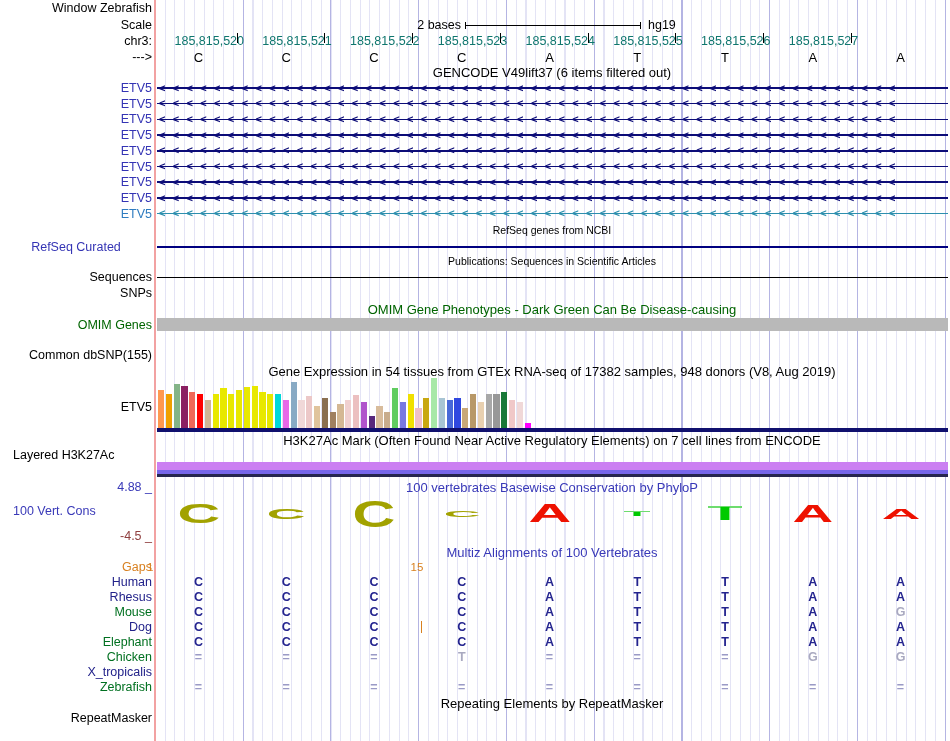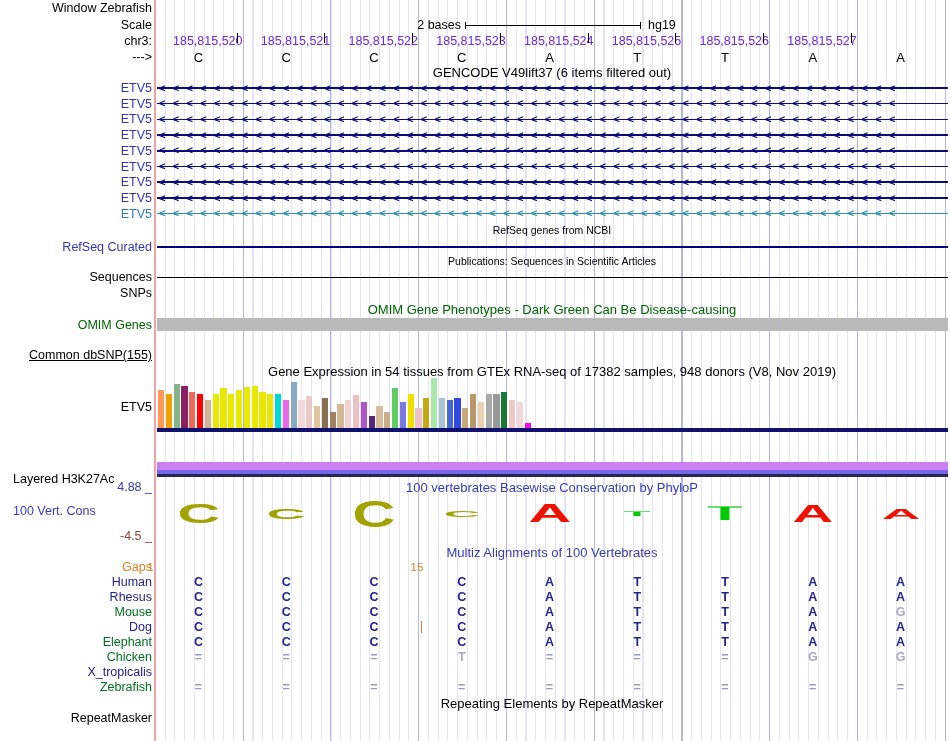--- a/index.html
+++ b/index.html
@@ -10,21 +10,21 @@
       repeating-linear-gradient(to right, rgba(110,110,200,0.40) 0 1px, transparent 1px 87.75px),
       repeating-linear-gradient(to right, rgba(130,130,210,0.22) 0 1px, transparent 1px 9.75px);}
   #redline{position:absolute;left:154px;top:0;width:1.5px;height:741px;background:#f2a2a2;}
   .lbl{position:absolute;left:0;width:152px;text-align:right;font-size:12.5px;line-height:16px;height:16px;color:#000;white-space:nowrap;}
   .lbl.left{left:13px;width:220px;text-align:left;}
   .ctitle{position:absolute;left:156px;width:792px;text-align:center;color:#000;white-space:nowrap;}
   .t13{font-size:13px;line-height:16px;}
   .t10{font-size:10.5px;line-height:13px;}
   .hline{position:absolute;left:157px;width:791px;}
   .tick{position:absolute;width:1px;background:#000;}
-  .posnum{position:absolute;text-align:right;font-size:12.5px;line-height:14px;color:#6d28d9;white-space:nowrap;}
+  .posnum{position:absolute;text-align:left;font-size:12.5px;line-height:14px;color:#0f766e;white-space:nowrap;padding-left:20px;}
   .seq{position:absolute;width:20px;text-align:center;font-size:13px;line-height:15px;color:#000;}
   .gene-row{position:absolute;left:157px;width:791px;height:12px;overflow:hidden;white-space:nowrap;}
   .gene-line{position:absolute;left:0;right:0;top:5.2px;height:1.6px;}
   .gene-arrows{position:absolute;top:-0.4px;left:2px;font-size:11px;font-weight:bold;letter-spacing:7.35px;line-height:12.5px;}
   .bar{position:absolute;width:6.3px;}
   .cons{position:absolute;}
   .cons svg{display:block;overflow:visible;}
   .cons svg text{font-family:"Liberation Sans",sans-serif;}
   .tee-line{position:absolute;top:0;left:0;right:0;height:1.5px;background:#6edc6e;}
   .tee-stem{position:absolute;top:1px;left:50%;transform:translateX(-50%);width:27%;min-width:4px;bottom:0;background:#00ca00;}
@@ -36,35 +36,36 @@
 </head>
 <body>
 
 <div id="canvas">
   <div id="gridlines"></div>
   <div id="redline"></div>
     <div class="ctitle t13" style="top: 65px; color: rgb(0, 0, 0);">GENCODE V49lift37 (6 items filtered out)</div>
     <div class="ctitle t10" style="top: 224px; color: rgb(0, 0, 0);">RefSeq genes from NCBI</div>
     <div class="ctitle t10" style="top: 255px; color: rgb(0, 0, 0);">Publications: Sequences in Scientific Articles</div>
     <div class="ctitle t13" style="top: 302px; color: rgb(0, 100, 0);">OMIM Gene Phenotypes - Dark Green Can Be Disease-causing</div>
-    <div class="ctitle t13" style="top: 364px; color: rgb(0, 0, 0);">Gene Expression in 54 tissues from GTEx RNA-seq of 17382 samples, 948 donors (V8, Nov 2019)</div>
+    <div class="ctitle t13" style="top: 364px; color: rgb(0, 0, 0);">Gene Expression in 54 tissues from GTEx RNA-seq of 17382 samples, 948 donors (V8, Aug 2019)</div>
+    <div class="ctitle t13" style="top: 433px; color: rgb(0, 0, 0);">H3K27Ac Mark (Often Found Near Active Regulatory Elements) on 7 cell lines from ENCODE</div>
     <div class="ctitle t13" style="top: 480px; color: rgb(57, 57, 184);">100 vertebrates Basewise Conservation by PhyloP</div>
     <div class="ctitle t13" style="top: 545px; color: rgb(57, 57, 184);">Multiz Alignments of 100 Vertebrates</div>
     <div class="ctitle t13" style="top: 696px; color: rgb(0, 0, 0);">Repeating Elements by RepeatMasker</div>
     <div class="lbl" style="top: 0px; color: rgb(0, 0, 0);">Window Zebrafish</div>
     <div class="lbl" style="top: 17px; color: rgb(0, 0, 0);">Scale</div>
     <div class="lbl" style="top: 33px; color: rgb(0, 0, 0);">chr3:</div>
     <div class="lbl" style="top: 49px; color: rgb(0, 0, 0);">---&gt;</div>
-    <div class="lbl" style="top: 239px; color: rgb(52, 52, 180);">RefSeq Curated</div>
+    <div class="lbl" style="top: 239px; color: rgb(52, 52, 180); text-align: center;">RefSeq Curated</div>
     <div class="lbl" style="top: 269px; color: rgb(0, 0, 0);">Sequences</div>
     <div class="lbl" style="top: 285px; color: rgb(0, 0, 0);">SNPs</div>
     <div class="lbl" style="top: 316.5px; color: rgb(0, 100, 0);">OMIM Genes</div>
-    <div class="lbl" style="top: 347px; color: rgb(0, 0, 0); text-decoration: underline;">Common dbSNP(155)</div>
+    <div class="lbl" style="top: 347px; color: rgb(0, 0, 0);">Common dbSNP(155)</div>
     <div class="lbl" style="top: 399px; color: rgb(0, 0, 0);">ETV5</div>
-    <div class="lbl left" style="top: 447px; color: rgb(0, 0, 0); margin-top: 24px;">Layered H3K27Ac</div>
+    <div class="lbl left" style="top: 447px; color: rgb(0, 0, 0);">Layered H3K27Ac</div>
     <div class="lbl" style="top: 479px; color: rgb(57, 57, 184);">4.88 _</div>
     <div class="lbl left" style="top: 503px; color: rgb(57, 57, 184);">100 Vert. Cons</div>
     <div class="lbl" style="top: 528px; color: rgb(144, 64, 64);">-4.5 _</div>
     <div class="lbl" style="top: 559px; color: rgb(216, 128, 32);">Gaps</div>
     <div class="lbl" style="top: 710px; color: rgb(0, 0, 0);">RepeatMasker</div>
     <div style="position: absolute; left: 361px; top: 17px; width: 100px; text-align: right; font-size: 12.5px; line-height: 16px;">2 bases</div>
     <div style="position: absolute; left: 465px; top: 25px; width: 175px; height: 1px; background: rgb(0, 0, 0);"></div>
     <div class="tick" style="left: 464.5px; top: 21.5px; height: 7.5px;"></div>
     <div class="tick" style="left: 639.5px; top: 21.5px; height: 7.5px;"></div>
     <div style="position: absolute; left: 648px; top: 17px; font-size: 12.5px; line-height: 16px;">hg19</div>

